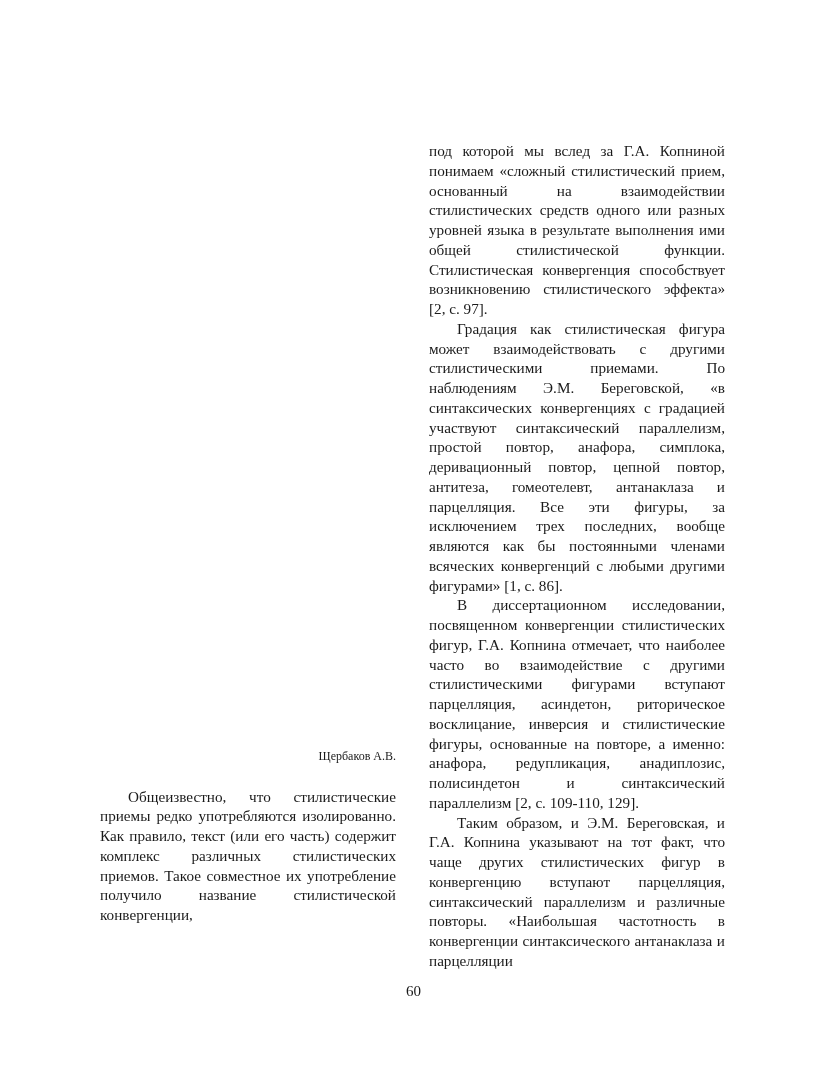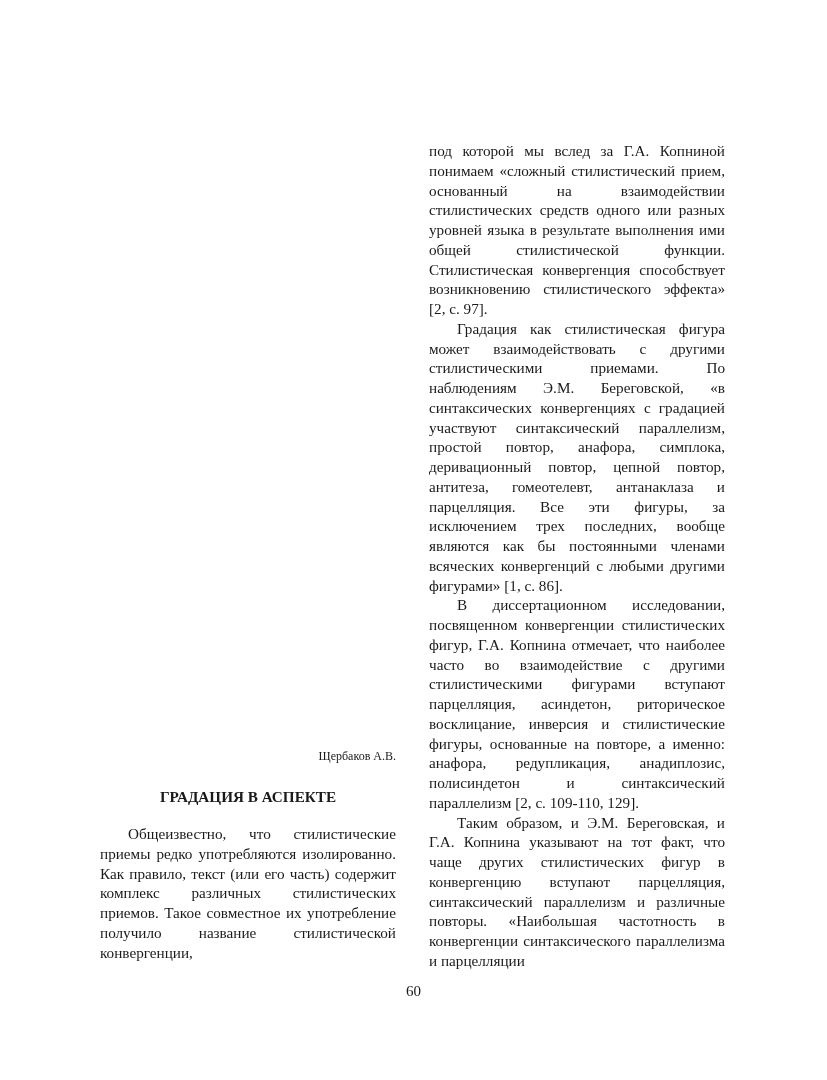--- a/index.html
+++ b/index.html
@@ -93,30 +93,29 @@
   <div class="columns">
 
     <div class="col col-left">
       <div class="spacer"></div>
 
       <div class="author">
         <div>Щербаков А.В.</div>
       </div>
 
       <div class="article-title">
-        <span>ГРАДАЦИЯ В АСПЕКТЕ</span>
       </div>
 
       <p class="para">Общеизвестно, что стилистические приемы редко употребляются изолированно. Как правило, текст (или его часть) содержит комплекс различных стилистических приемов. Такое совместное их употребление получило название стилистической конвергенции,</p>
     </div>
 
     <div class="col col-right">
       <p class="noindent">под которой мы вслед за Г.А. Копниной понимаем «сложный стилистический прием, основанный на взаимодействии стилистических средств одного или разных уровней языка в результате выполнения ими общей стилистической функции. Стилистическая конвергенция способствует возникновению стилистического эффекта» [2, с. 97].</p>
       <p class="para">Градация как стилистическая фигура может взаимодействовать с другими стилистическими приемами. По наблюдениям Э.М. Береговской, «в синтаксических конвергенциях с градацией участвуют синтаксический параллелизм, простой повтор, анафора, симплока, деривационный повтор, цепной повтор, антитеза, гомеотелевт, антанаклаза и парцелляция. Все эти фигуры, за исключением трех последних, вообще являются как бы постоянными членами всяческих конвергенций с любыми другими фигурами» [1, с. 86].</p>
       <p class="para">В диссертационном исследовании, посвященном конвергенции стилистических фигур, Г.А. Копнина отмечает, что наиболее часто во взаимодействие с другими стилистическими фигурами вступают парцелляция, асиндетон, риторическое восклицание, инверсия и стилистические фигуры, основанные на повторе, а именно: анафора, редупликация, анадиплозис, полисиндетон и синтаксический параллелизм [2, с. 109-110, 129].</p>
-      <p class="para">Таким образом, и Э.М. Береговская, и Г.А. Копнина указывают на тот факт, что чаще других стилистических фигур в конвергенцию вступают парцелляция, синтаксический параллелизм и различные повторы. «Наибольшая частотность в конвергенции синтаксического параллелизма и парцелляции</p>
+      <p class="para">Таким образом, и Э.М. Береговская, и Г.А. Копнина указывают на тот факт, что чаще других стилистических фигур в конвергенцию вступают парцелляция, синтаксический параллелизм и различные повторы. «Наибольшая частотность в конвергенции синтаксического антанаклаза и парцелляции</p>
     </div>
 
   </div>
 
   <div class="page-number">60</div>
 
 </div>
 
 </body></html>

